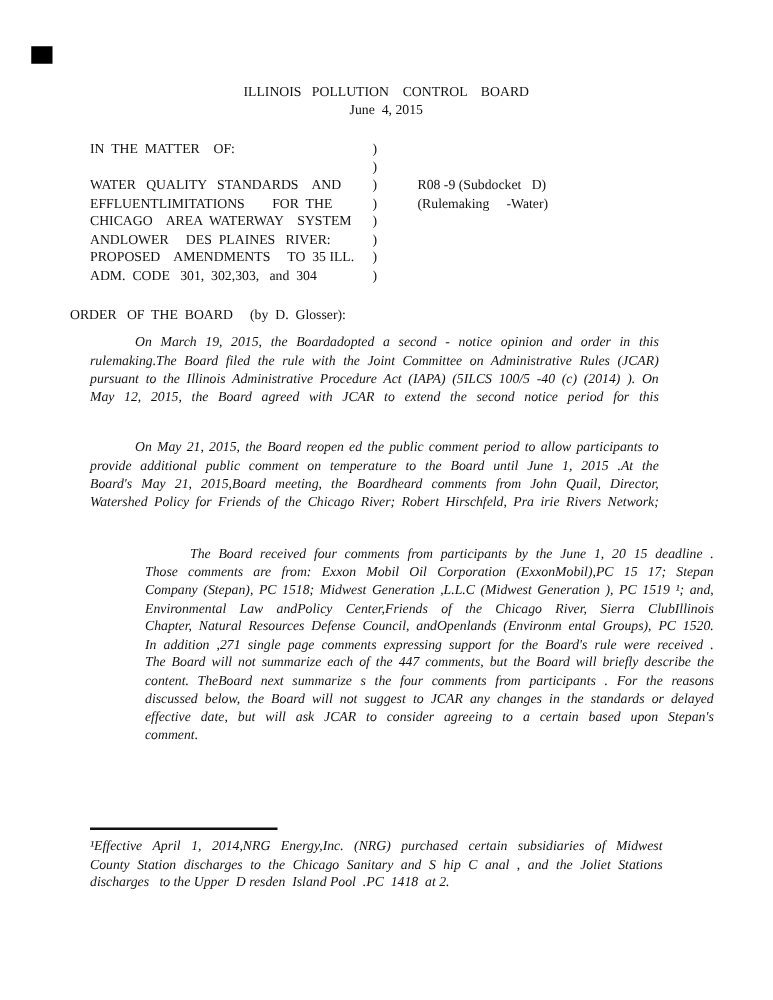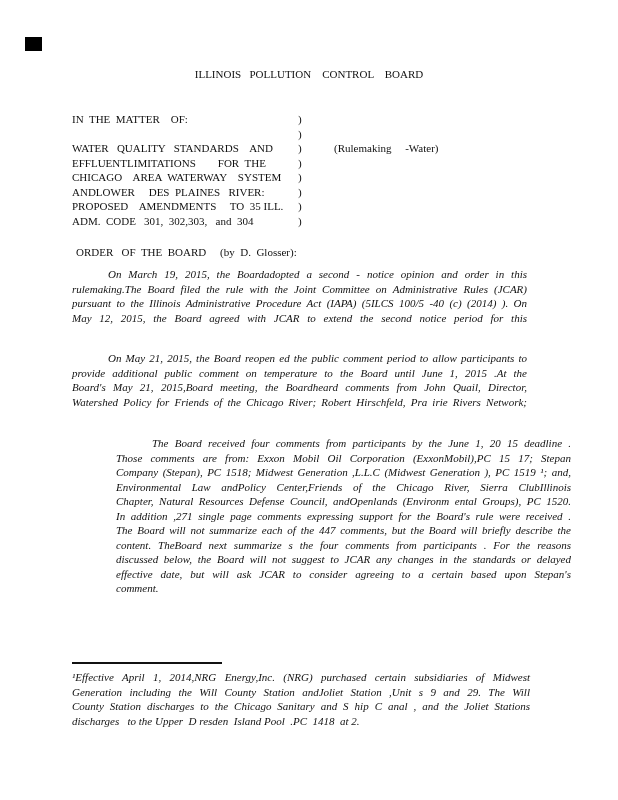--- a/index.html
+++ b/index.html
@@ -10,39 +10,40 @@
     overflow:hidden;
     padding-left:24px;
   }
   .artifact { position:absolute; left:25px; top:37px; width:17px; height:14px; background:#000000; }
   .doc-title { position:absolute; top:67px; left:0; width:618px; text-align:center; white-space:pre; }
   .doc-date  { position:absolute; top:81px; left:0; width:618px; text-align:center; white-space:pre; }
   .cap-left  { position:absolute; left:72px;  top:112px; width:226px; }
   .cap-paren { position:absolute; left:298px; top:112px; width:12px; }
   .cap-right { position:absolute; left:334px; top:112px; width:220px; }
   .cl { height:14.5px; white-space:pre; }
-  .order-heading { position:absolute; left:76px; top:245px; white-space:pre;text-align:center; }
+  .order-heading { position:absolute; left:56px; top:245px; white-space:pre;text-align:center; }
   .para { position:absolute; left:72px; width:455px; }
   .p1 { top:267px; }
   .p2 { top:351px; }
   .p3 { top:436px;margin-left:44px; }
   .fn-rule { position:absolute; left:72px; top:662px; width:150px; height:2px; background:#111111; }
   .fnote { position:absolute; left:72px; top:670px; width:458px; }
   .line { text-align:justify; text-align-last:justify;font-style:italic; }
   .line.first { text-indent:36px; }
   .line.last { text-align:justify; text-align-last:left; white-space:pre; }
 </style>
 </head>
 <body>
 
 <div class="page">
 
   <div class="artifact"></div>
 
   <div class="doc-title">ILLINOIS   POLLUTION    CONTROL    BOARD</div>
+  <div class="doc-date">June  4, 2015</div>
 
   <div class="cap-left">
     <div class="cl">IN  THE  MATTER    OF:</div>
     <div class="cl"></div>
     <div class="cl">WATER   QUALITY   STANDARDS    AND</div>
     <div class="cl">EFFLUENTLIMITATIONS        FOR  THE</div>
     <div class="cl">CHICAGO    AREA  WATERWAY    SYSTEM</div>
     <div class="cl">ANDLOWER     DES  PLAINES   RIVER:</div>
     <div class="cl">PROPOSED    AMENDMENTS     TO  35 ILL.</div>
     <div class="cl">ADM.  CODE   301,  302,303,   and  304</div>
@@ -55,20 +56,21 @@
     <div class="cl">)</div>
     <div class="cl">)</div>
     <div class="cl">)</div>
     <div class="cl">)</div>
     <div class="cl">)</div>
   </div>
 
   <div class="cap-right">
     <div class="cl"></div>
     <div class="cl"></div>
+    <div class="cl">R08 -9 (Subdocket   D)</div>
     <div class="cl">(Rulemaking     -Water)</div>
     <div class="cl"></div>
     <div class="cl"></div>
     <div class="cl"></div>
     <div class="cl"></div>
   </div>
 
   <div class="order-heading">ORDER   OF  THE  BOARD     (by  D.  Glosser):</div>
 
   <div class="para p1">
@@ -96,18 +98,17 @@
     <div class="line">content. TheBoard next summarize s the four comments from participants . For the reasons</div>
     <div class="line">discussed below, the Board will not suggest to JCAR any changes in the standards or delayed</div>
     <div class="line">effective date, but will ask JCAR to consider agreeing to a certain based upon Stepan's</div>
     <div class="line last">comment.</div>
   </div>
 
   <div class="fn-rule"></div>
 
   <div class="fnote">
     <div class="line">¹Effective April 1, 2014,NRG Energy,Inc. (NRG) purchased certain subsidiaries of Midwest</div>
-    <div class="line">Generation including the Will County Station andJoliet Station ,Unit s 9 and 29. The Will</div>
     <div class="line">County Station discharges to the Chicago Sanitary and S hip C anal , and the Joliet Stations</div>
     <div class="line last">discharges   to the Upper  D resden  Island Pool  .PC  1418  at 2.</div>
   </div>
 
 </div>
 
 </body></html>

